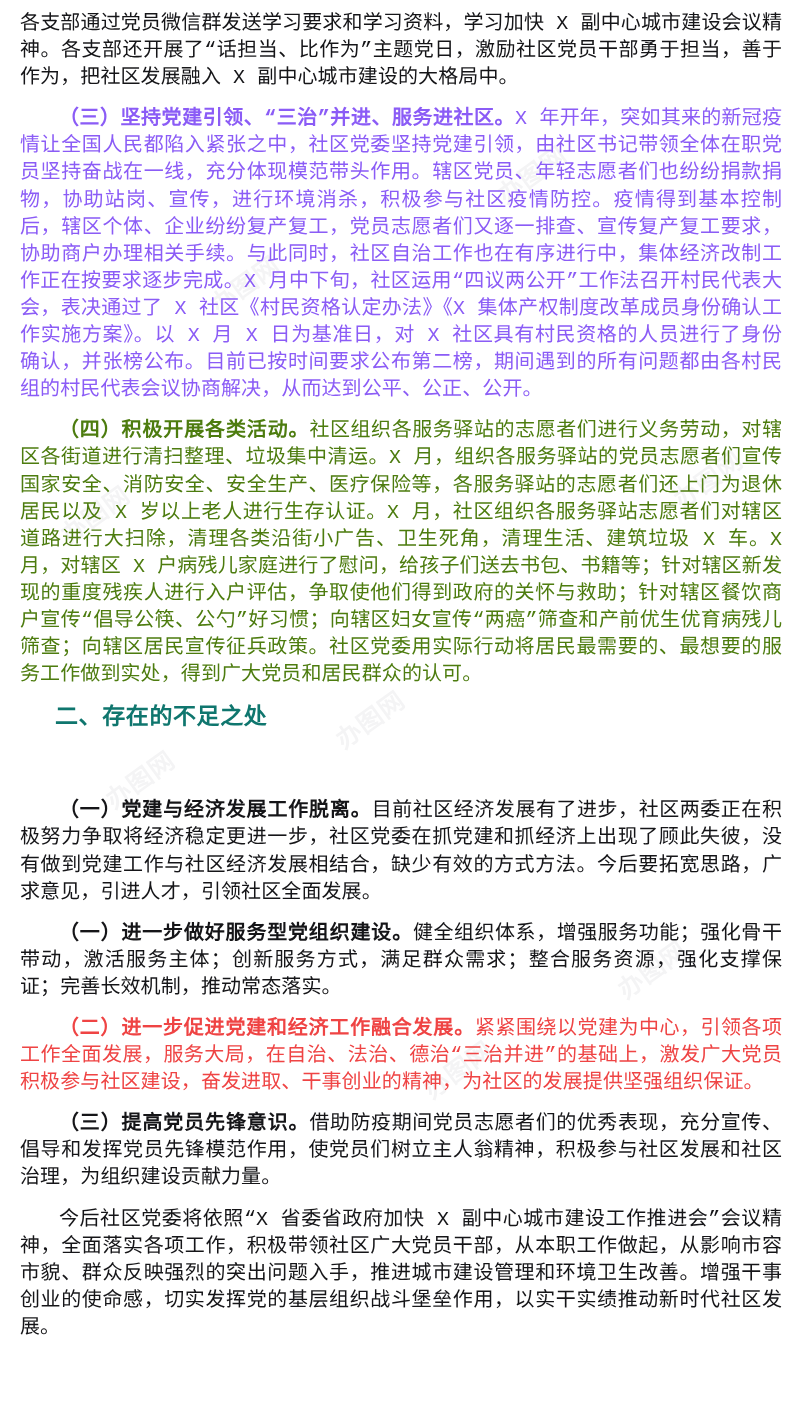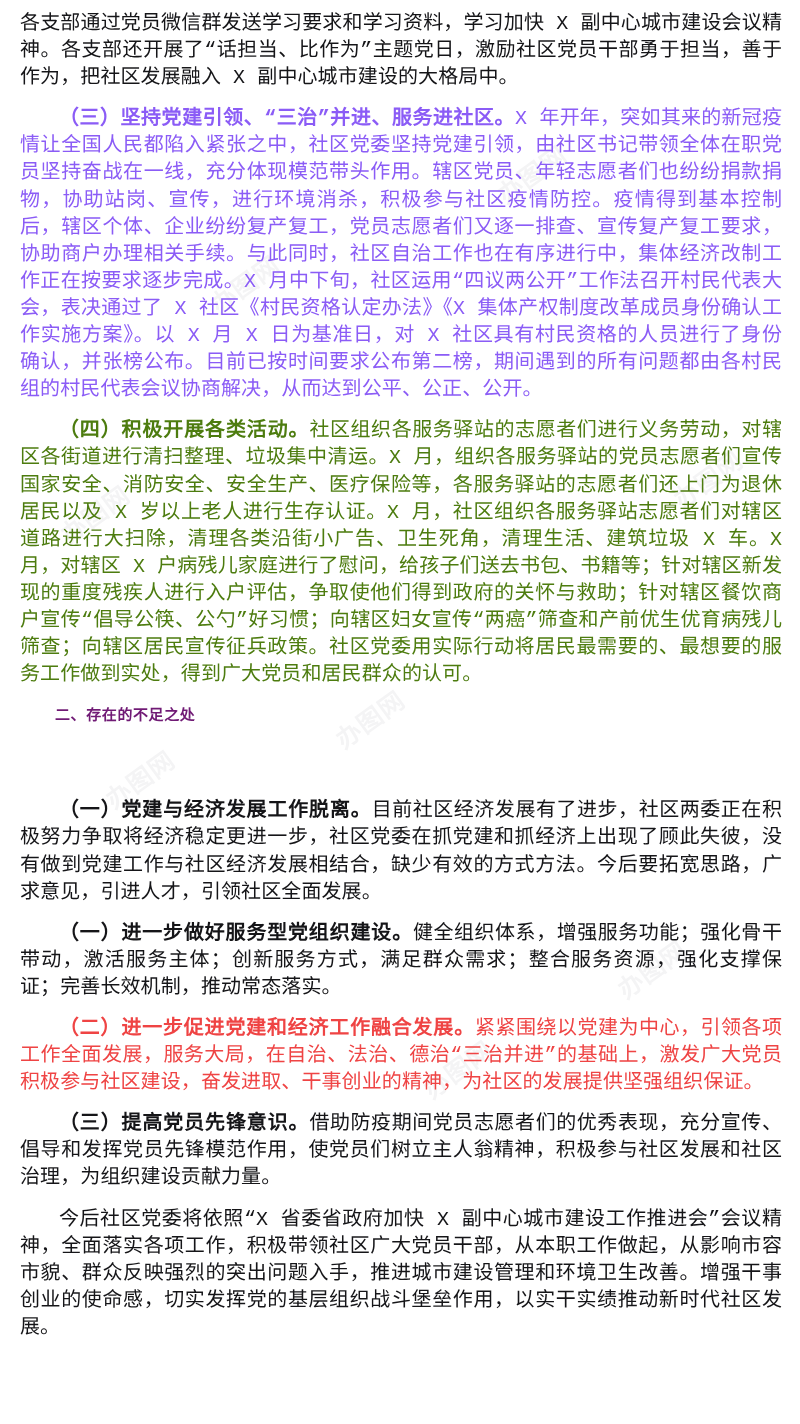--- a/index.html
+++ b/index.html
@@ -64,24 +64,24 @@
     text-indent: 0;
     letter-spacing: 0.1px;
     font-family: Liberation Mono, monospace;
     -webkit-font-smoothing: antialiased;
   }
   p.indent { text-indent: 39px; }
   p.gap-before { margin-top: 14px; }
 
   h2.section-heading {
     margin: 0;
-    font-size: 15px;
+    font-size: 23px;
     line-height: 27.1px;
     font-weight: 700;
-    color: #701a75;
+    color: #0f766e;
     text-indent: 39px;
     letter-spacing: 0.6px;
     font-family: "DejaVu Serif", "Liberation Serif", serif;
   }
   h2.gap-before { margin-top: 14px; }
 
   .runin {
     font-weight: 700;
     letter-spacing: 0.4px;
   }

